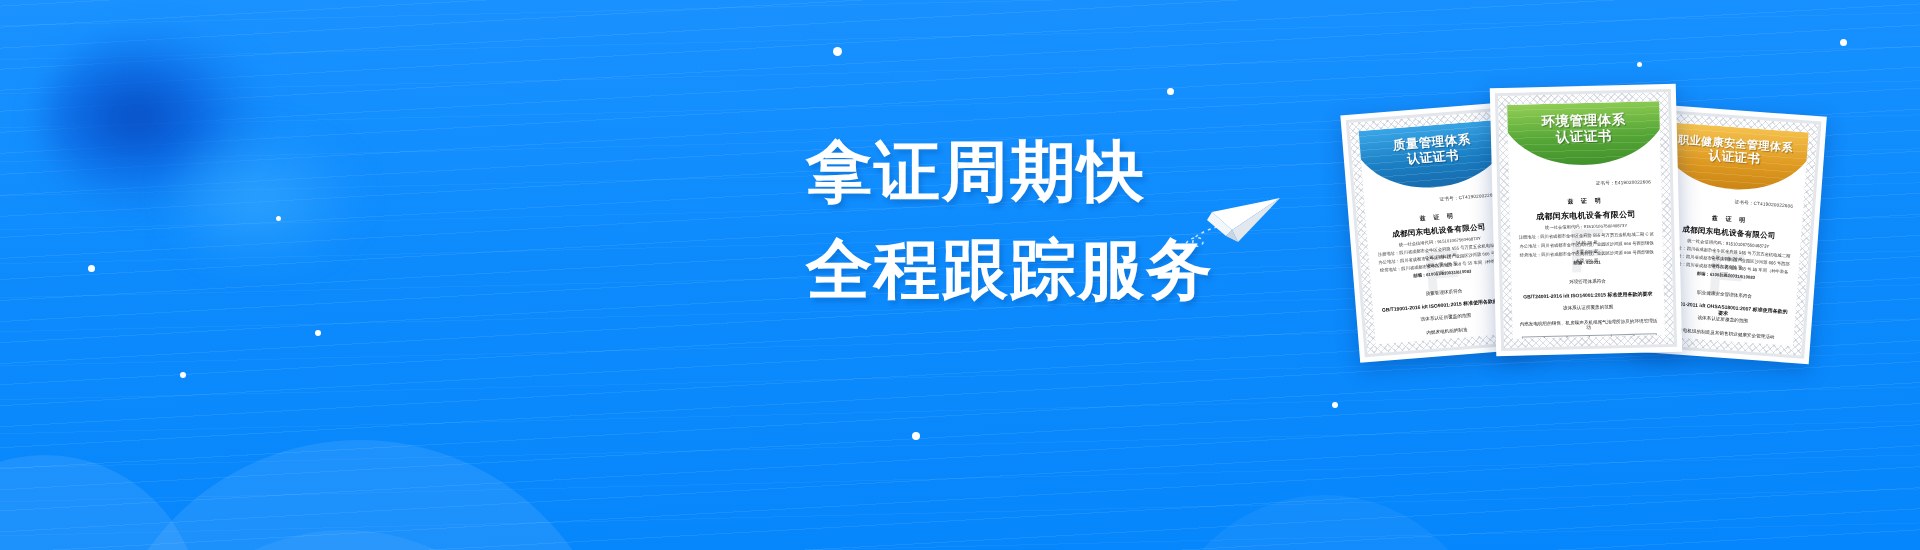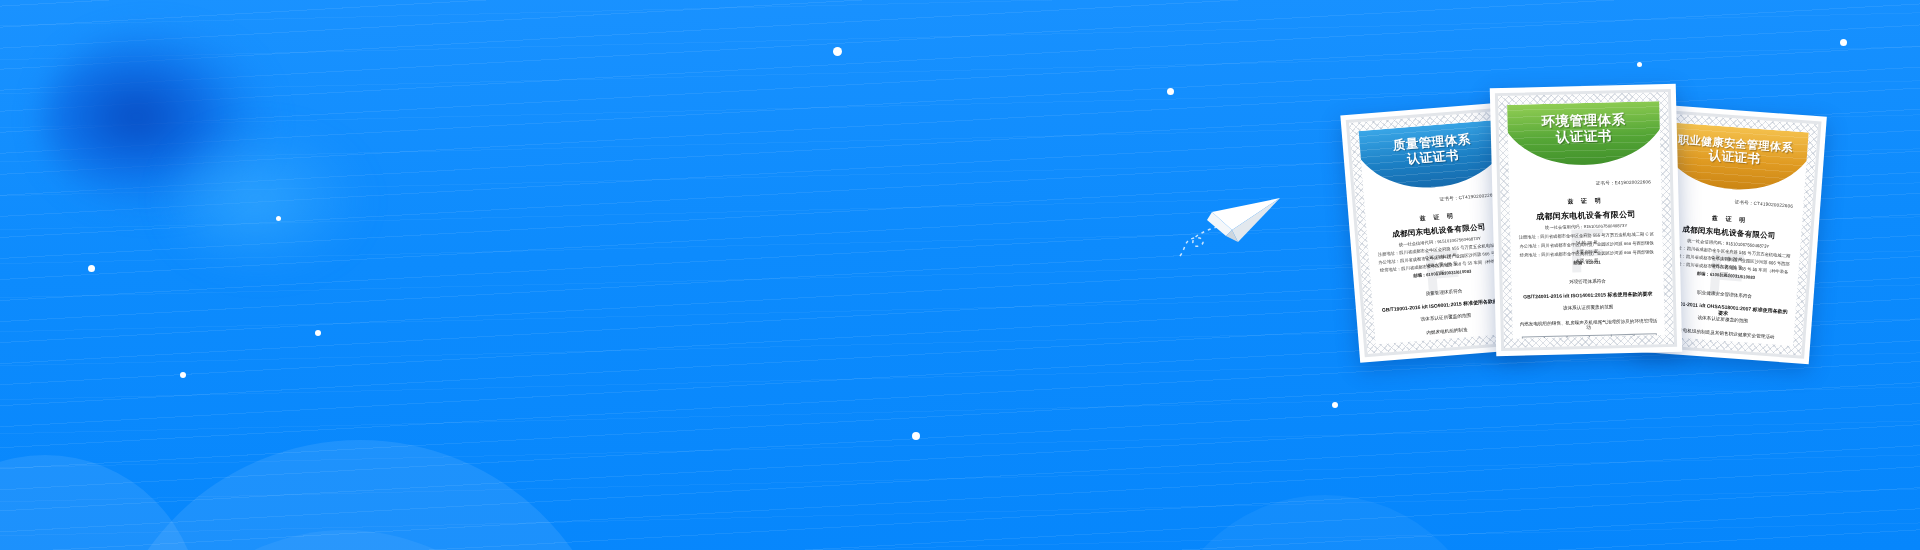--- a/index.html
+++ b/index.html
@@ -157,20 +157,24 @@
   <div class="dot" style="left:1167px;top:88px;width:7px;height:7px;"></div>
   <div class="dot" style="left:1840px;top:39px;width:7px;height:7px;"></div>
   <div class="dot" style="left:1637px;top:62px;width:5px;height:5px;"></div>
   <div class="dot" style="left:276px;top:216px;width:5px;height:5px;"></div>
   <div class="dot" style="left:88px;top:265px;width:7px;height:7px;"></div>
   <div class="dot" style="left:180px;top:372px;width:6px;height:6px;"></div>
   <div class="dot" style="left:912px;top:432px;width:8px;height:8px;"></div>
   <div class="dot" style="left:1332px;top:402px;width:6px;height:6px;"></div>
   <div class="dot" style="left:315px;top:330px;width:6px;height:6px;"></div>
 
+  <div class="headline">
+    <span class="l1">拿证周期快</span>
+    <span class="l2">全程跟踪服务</span>
+  </div>
 
   <div class="plane">
     <svg viewBox="0 0 110 76" width="110" height="76">
       <path d="M4 70 C10 62 8 54 18 52 C28 50 30 58 23 60 C16 62 14 54 22 49 C32 43 44 40 54 37" fill="none" stroke="#ffffff" stroke-width="1.5" stroke-dasharray="3,4" opacity="0.78"></path>
       <path d="M36 26 L104 12 L56 44 Z" fill="#ffffff"></path>
       <path d="M56 44 L104 12 L62 56 Z" fill="#e2e8ee"></path>
       <path d="M36 26 L56 44 L50 50 L31 34 Z" fill="#f4f7fa"></path>
       <path d="M50 50 L62 56 L56 44 Z" fill="#cdd6df"></path>
     </svg>
   </div>

